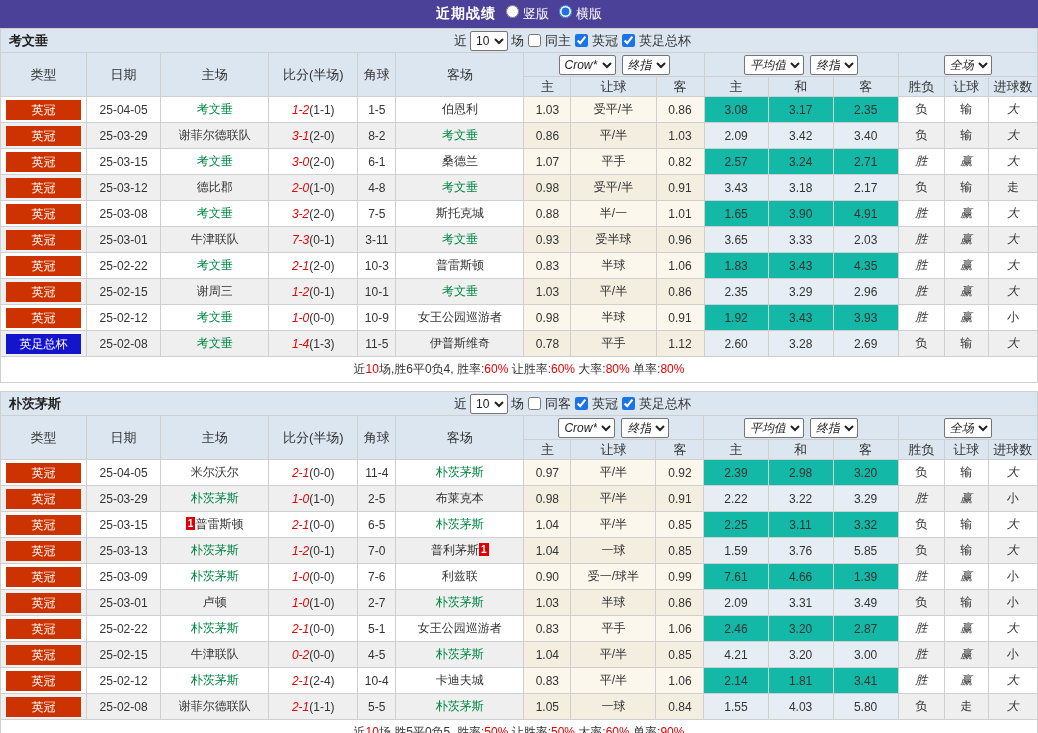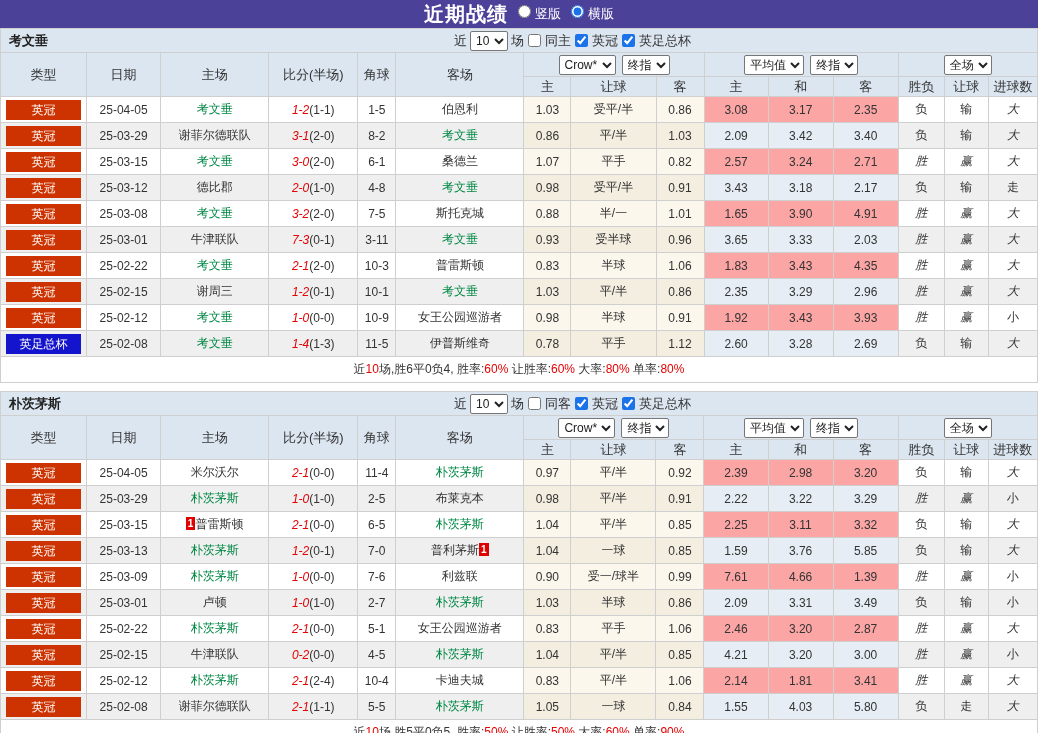--- a/index.html
+++ b/index.html
@@ -1,41 +1,41 @@
 <!DOCTYPE html>
 <html><head>
 <meta charset="utf-8">
 <style>
   html,body{margin:0;padding:0;background:#fff;}
   body{font-family:"Liberation Sans","DejaVu Sans",sans-serif;}
   .page{width:1038px;}
   
   .title-bar{width:1038px;height:28px;background:#4c4199;display:flex;align-items:center;justify-content:center;gap:10px;}
-  .title-bar .title{color:#fff;font-size:20px;font-weight:bold;letter-spacing:1px;}
+  .title-bar .title{color:#fff;font-size:14px;font-weight:bold;letter-spacing:1px;}
   .title-bar label{color:#fff;font-size:13px;display:flex;align-items:flex-start;gap:4px;cursor:pointer;}
   .title-bar input{width:13px;height:13px;margin:0;accent-color:#1a73e8;}
   
   table.stat{table-layout:fixed;width:1038px;border-collapse:collapse;border:1px solid #b5b5b5;}
   .stat td{border:1px solid #cfcfcf;text-align:center;font-size:12px;color:#333;height:25px;padding:0;white-space:nowrap;overflow:hidden;}
   .stat thead td{background:#dce6f1;font-size:13px;}
   .team-row td{height:23px;}
   .team-bar{display:flex;align-items:center;padding:0 8px;}
   .team-name{font-weight:bold;font-size:13px;color:#222;}
   .filters{margin-left:auto;margin-right:338px;display:flex;align-items:center;gap:3px;font-size:13px;color:#333;}
   .filters input{width:13px;height:13px;margin:0 1px;accent-color:#1a73e8;}
   select.sel{height:20px;font-size:12px;font-family:inherit;color:#222;border:1px solid #767676;border-radius:2px;background:#fff;padding:0 1px;}
-  .dd-cell select{margin:0 3px;}
+  .dd-cell select{margin:0 3px;font-style:italic;}
   .hdr1 td{height:23px;}
   .hdr2 td{height:19px;}
   
   tr.odd  td{background:#ffffff;}
   tr.even td{background:#efefef;}
   tr.odd  td.c-odds{background:#fcf7ec;}
   tr.even td.c-odds{background:#f4eee1;}
-  tr.odd  td.c-avg{background:#fca5a5;}
+  tr.odd  td.c-avg{background:#14b8a6;}
   tr.even td.c-avg{background:#e6edf4;}
   .type-badge{margin:2px 5px;line-height:20px;color:#fff;font-size:12px;}
   .type-league{background:#cc3300;}
   .type-cup{background:#1414cc;}
   .hl{color:#008844;}
   .t-red{color:#e60000;font-style:italic;}
   .t-blue{color:#0000cc;}
   .t-green{color:#009933;}
   .ht{color:#333;}
   .badge{display:inline-block;background:#e00000;color:#fff;font-size:10px;line-height:13px;padding:0 2px;font-weight:bold;vertical-align:1px;}

